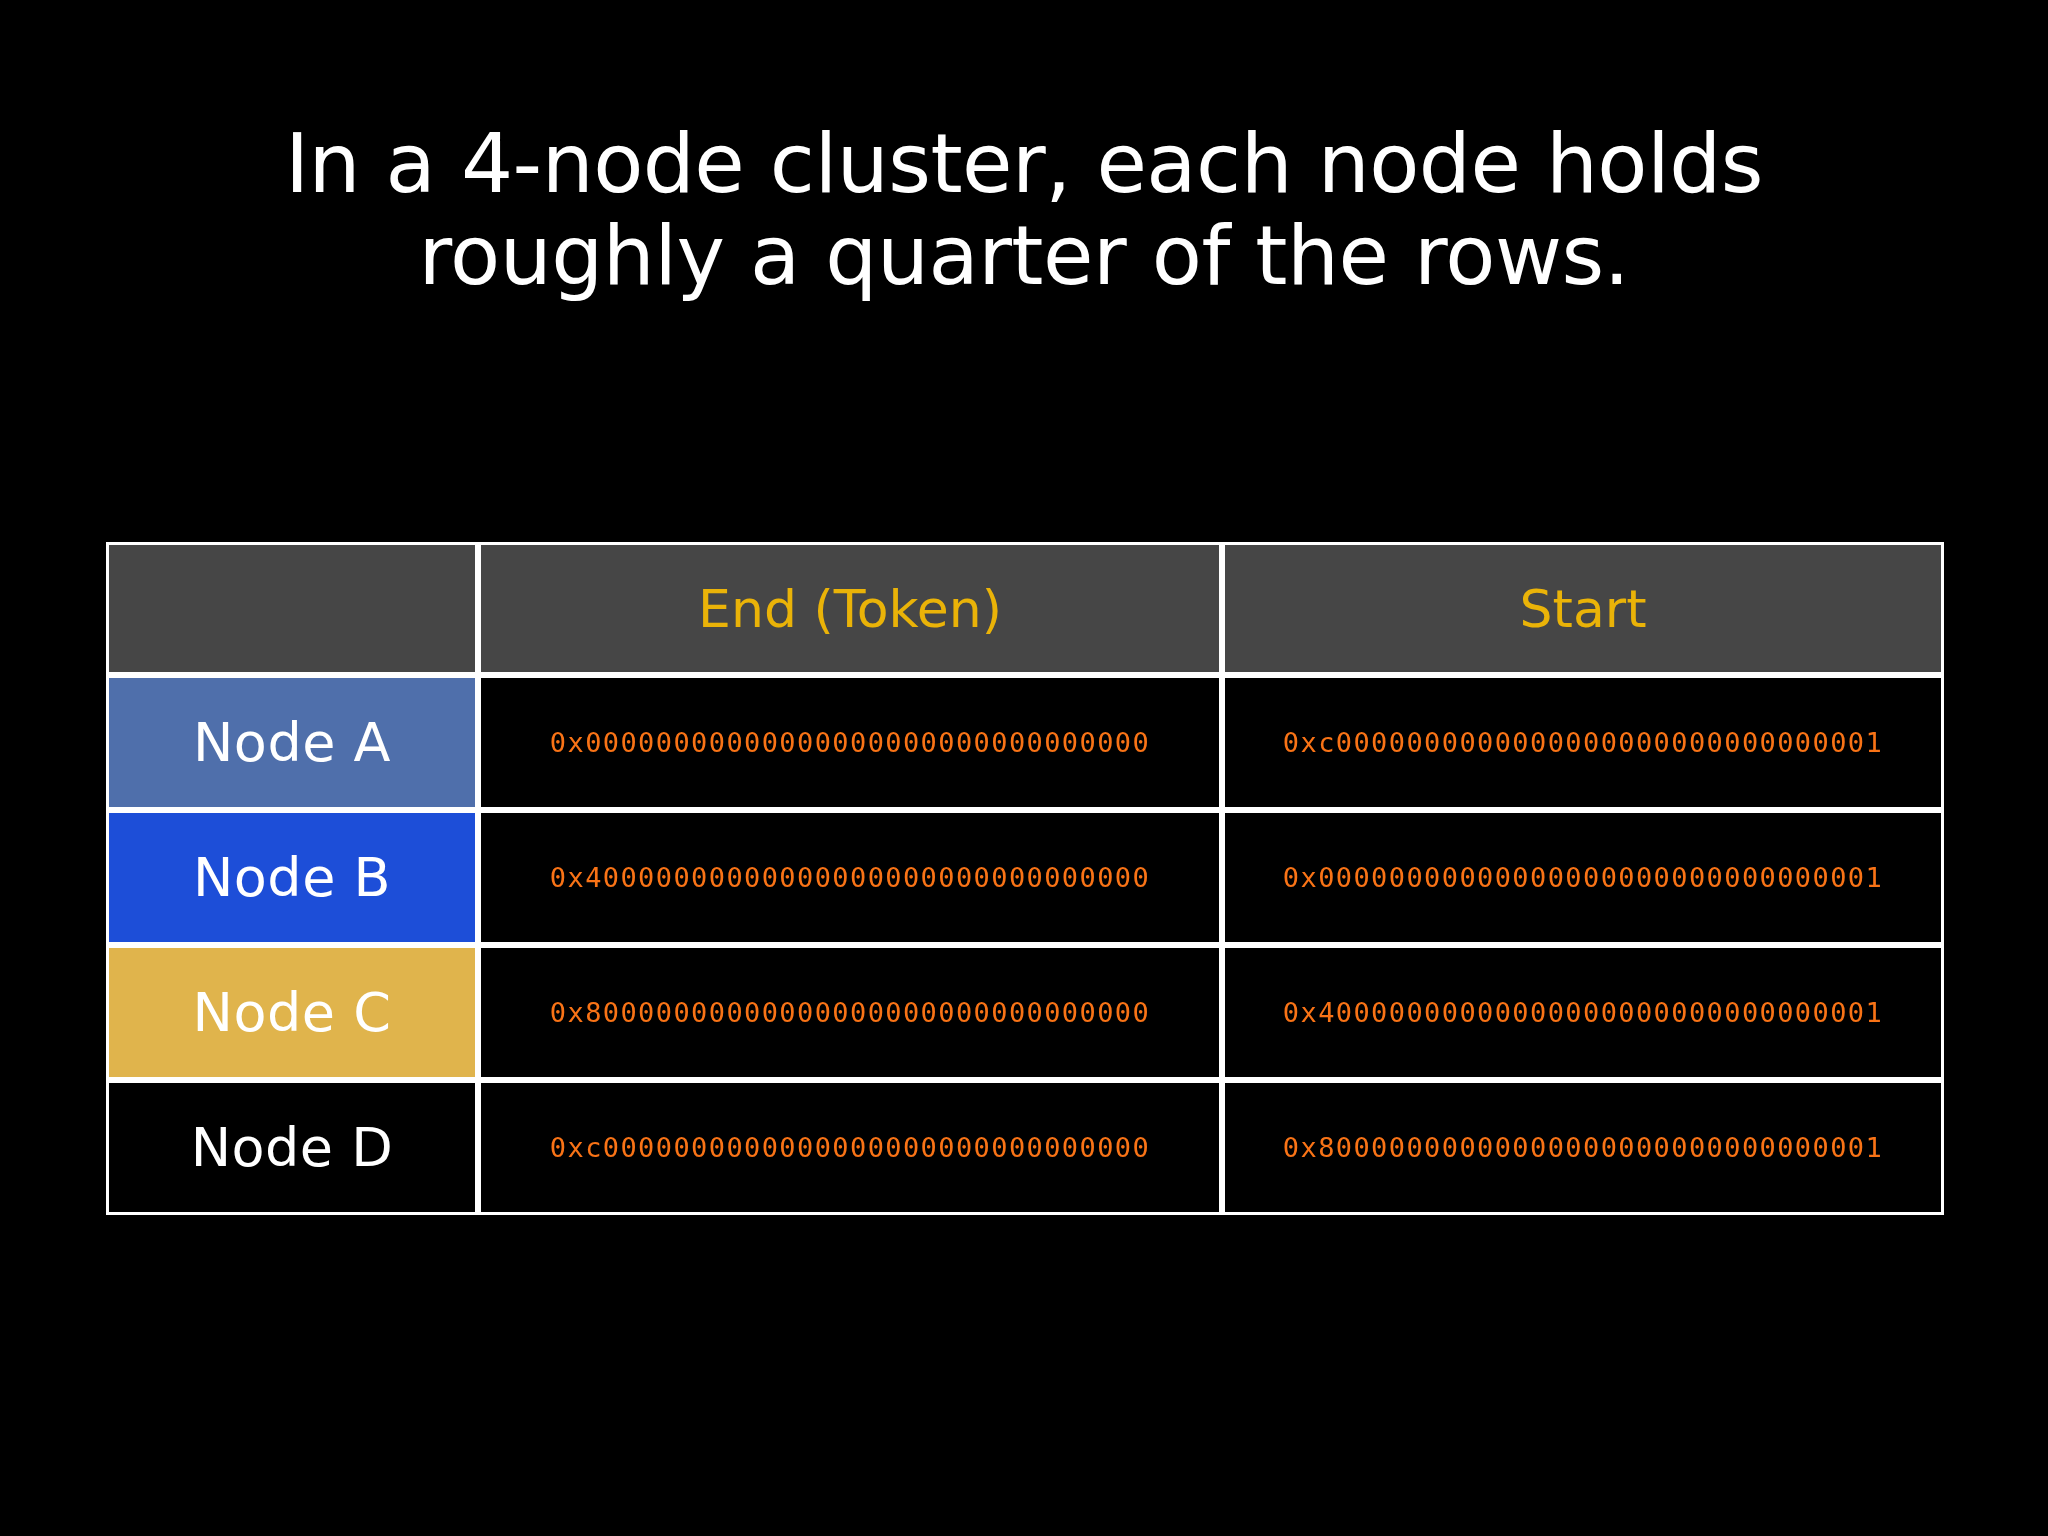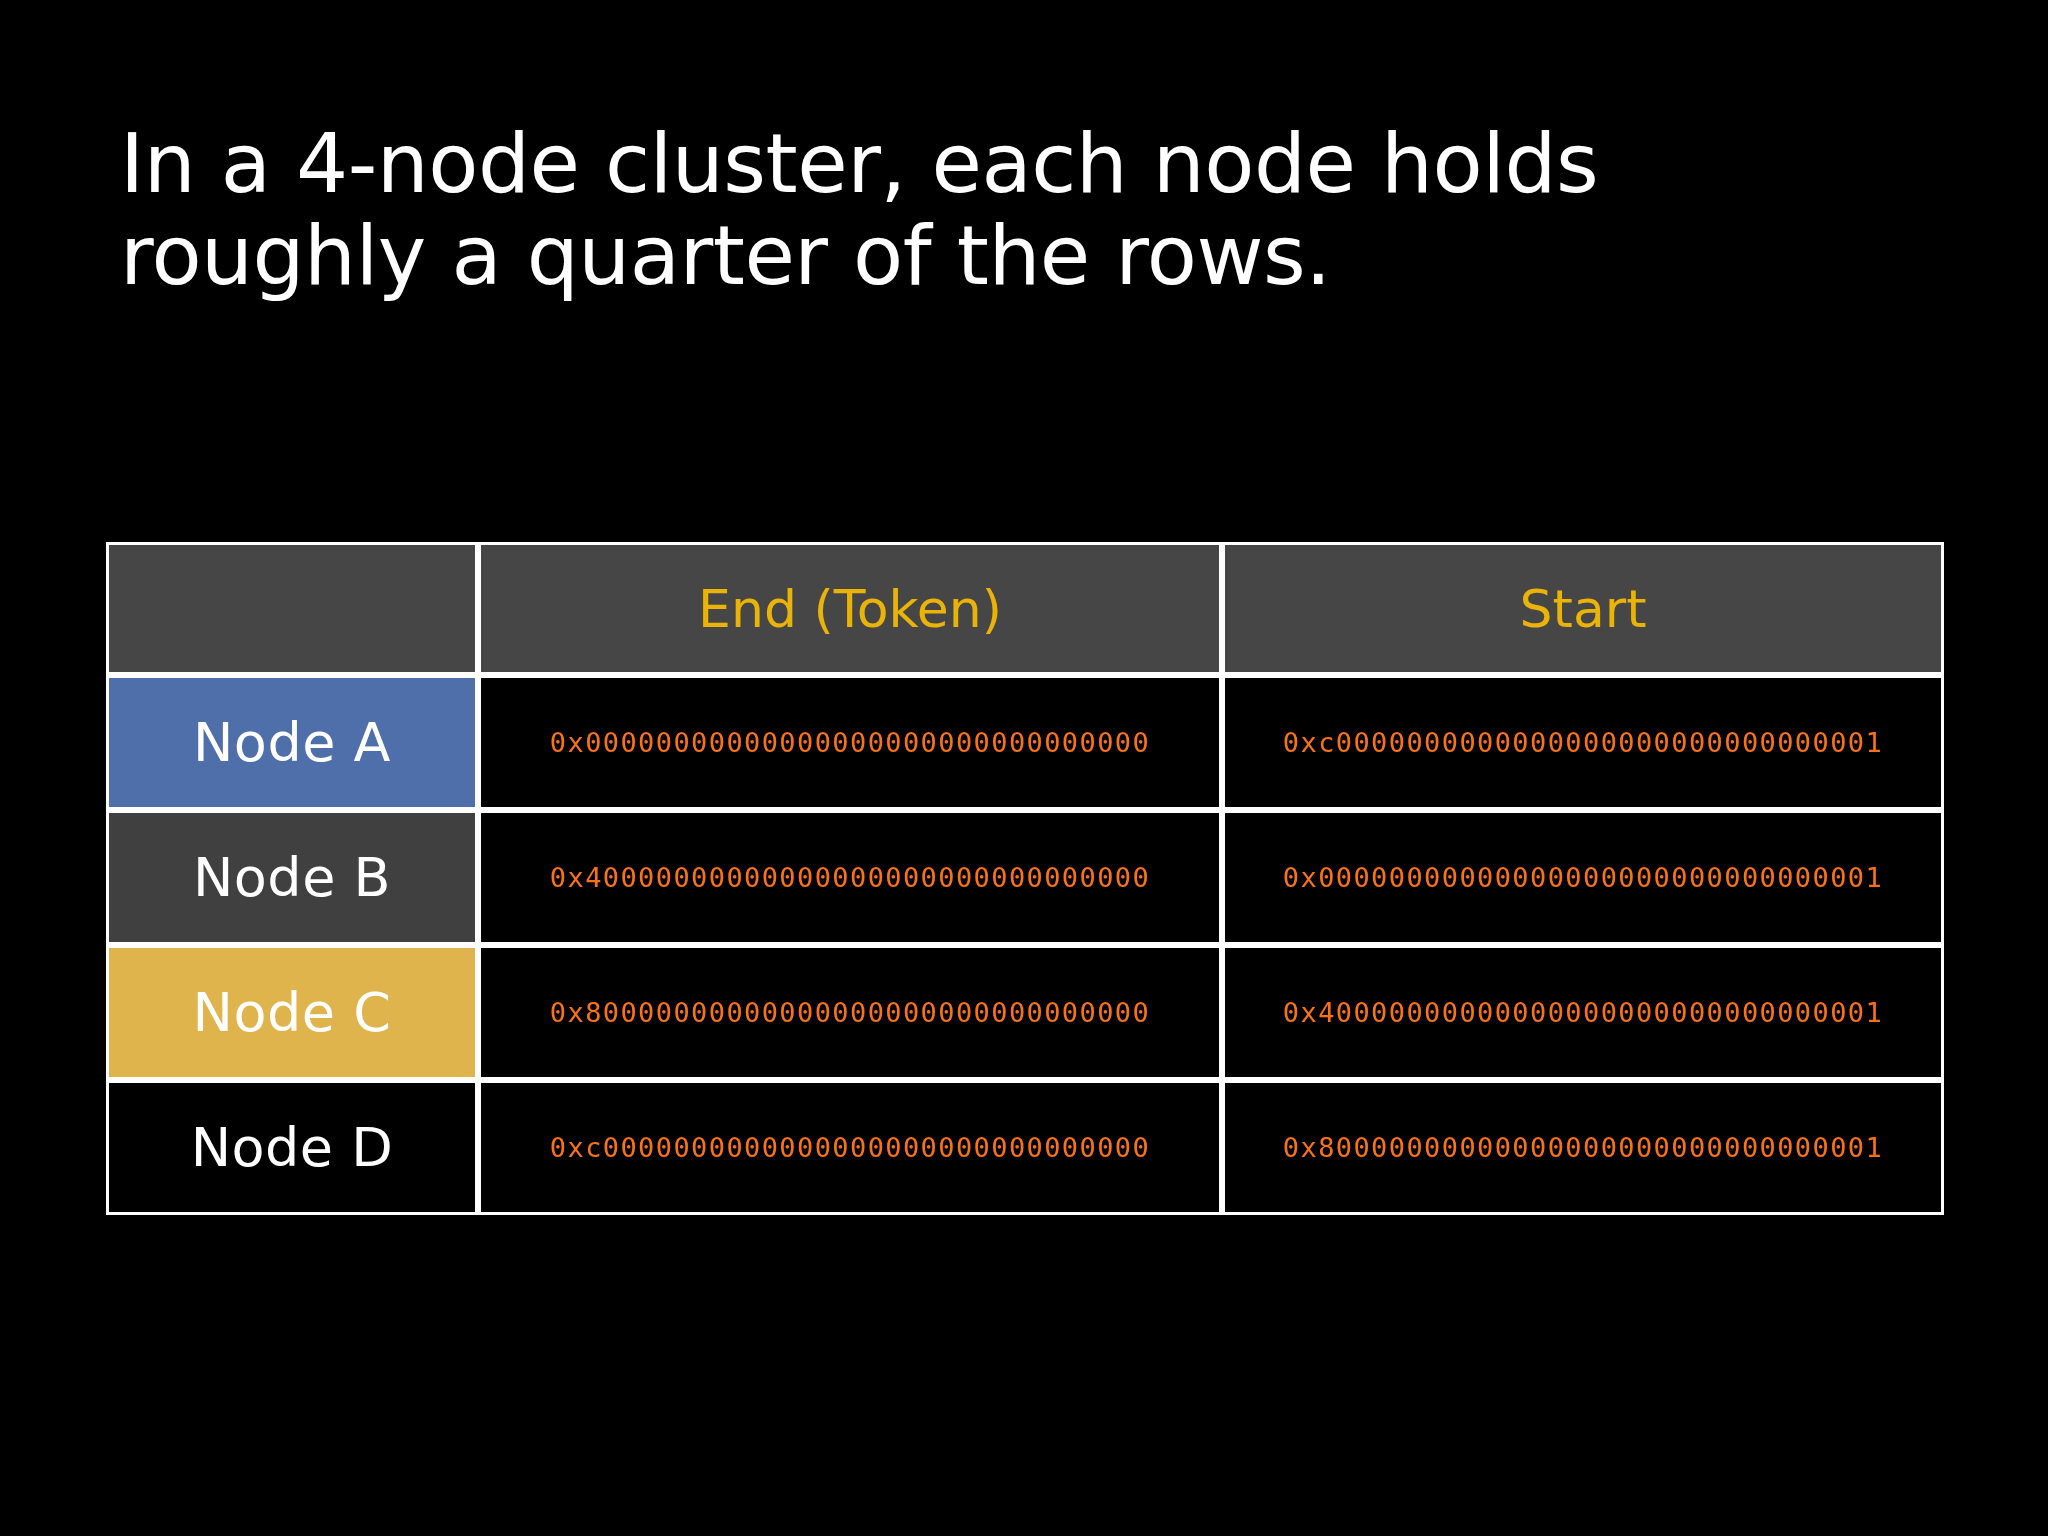--- a/index.html
+++ b/index.html
@@ -22,21 +22,21 @@
     inset: 0;
     background: #000000;
   }
 
   
   .title {
     position: absolute;
     left: 120px;
     top: 118px;
     width: 1808px;
-    text-align: left;
+    text-align: center;
     font-family: "DejaVu Sans", sans-serif;
     font-size: 82px;
     line-height: 1.12;
     font-weight: 400;
     color: #ffffff;
     letter-spacing: -0.5px;
     white-space: pre-line;
   }
 
   
@@ -130,21 +130,21 @@
         <td class="node-cell" style="background-color: rgb(79, 111, 171);">Node A</td>
         <td class="hex-cell">
           <span class="hexval">0x00000000000000000000000000000000</span>
         </td>
         <td class="hex-cell">
           <span class="hexval">0xc0000000000000000000000000000001</span>
         </td>
       </tr>
 
       <tr>
-        <td class="node-cell" style="background-color: #404040;">Node B</td>
+        <td class="node-cell" style="background-color: #1d4ed8;">Node B</td>
         <td class="hex-cell">
           <span class="hexval">0x40000000000000000000000000000000</span>
         </td>
         <td class="hex-cell">
           <span class="hexval">0x00000000000000000000000000000001</span>
         </td>
       </tr>
 
       <tr>
         <td class="node-cell" style="background-color: rgb(224, 180, 76);">Node C</td>

